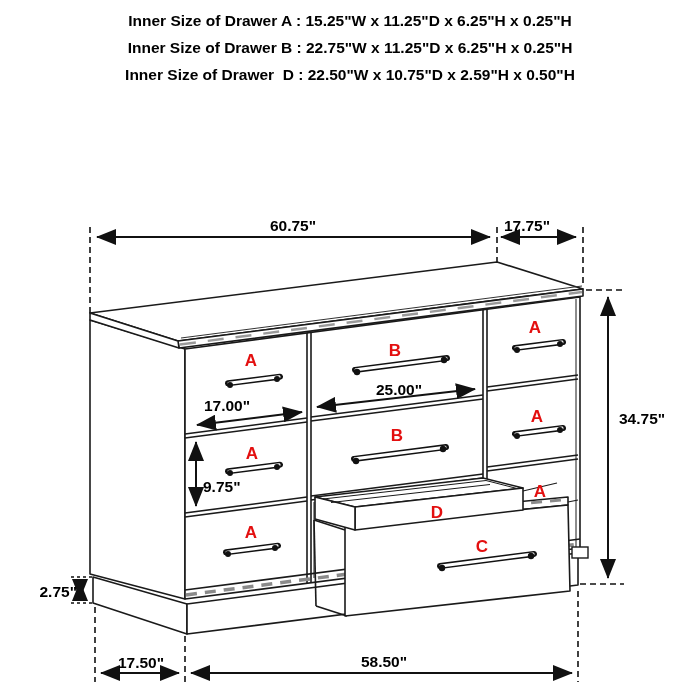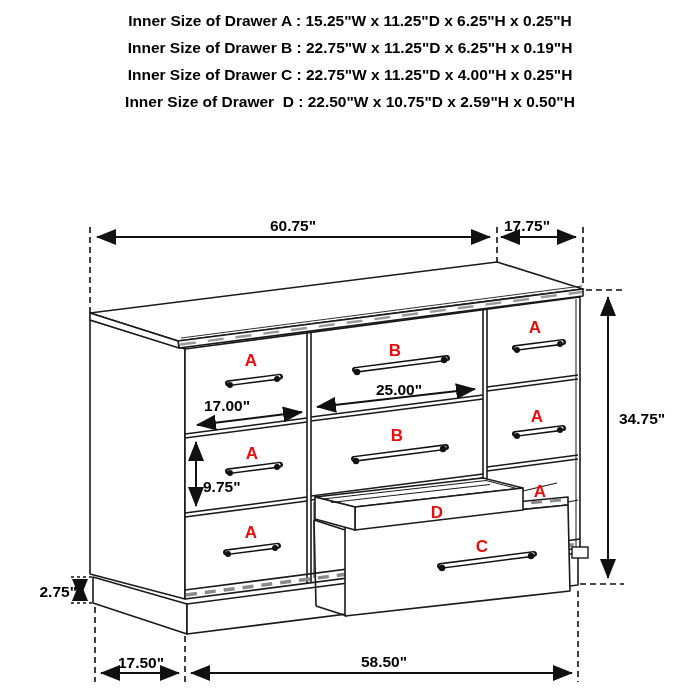--- a/index.html
+++ b/index.html
@@ -12,22 +12,21 @@
   .dim{font-size:15.5px;font-weight:bold;fill:#000;}
   .dlabel{font-size:17px;font-weight:bold;text-anchor:middle;}
 </style>
 </head>
 <body>
 
 <div id="stage">
 
   <div class="header">
     <div class="hline">Inner Size of Drawer A : 15.25"W x 11.25"D x 6.25"H x 0.25"H</div>
-    <div class="hline">Inner Size of Drawer B : 22.75"W x 11.25"D x 6.25"H x 0.19"H</div>
-    <div class="hline">Inner Size of Drawer C : 22.75"W x 11.25"D x 4.00"H x 0.25"H</div>
+    <div class="hline">Inner Size of Drawer B : 22.75"W x 11.25"D x 6.25"H x 0.25"H</div>
     <div class="hline">Inner Size of Drawer  D : 22.50"W x 10.75"D x 2.59"H x 0.50"H</div>
   </div>
 
   <svg width="700" height="700" viewBox="0 0 700 700">
     <defs>
       <marker id="arr" viewBox="0 0 10 8" refX="9.5" refY="4" markerWidth="10" markerHeight="8" orient="auto-start-reverse">
         <path d="M0,0 L10,4 L0,8 Z" fill="#111"></path>
       </marker>
     </defs>
 

